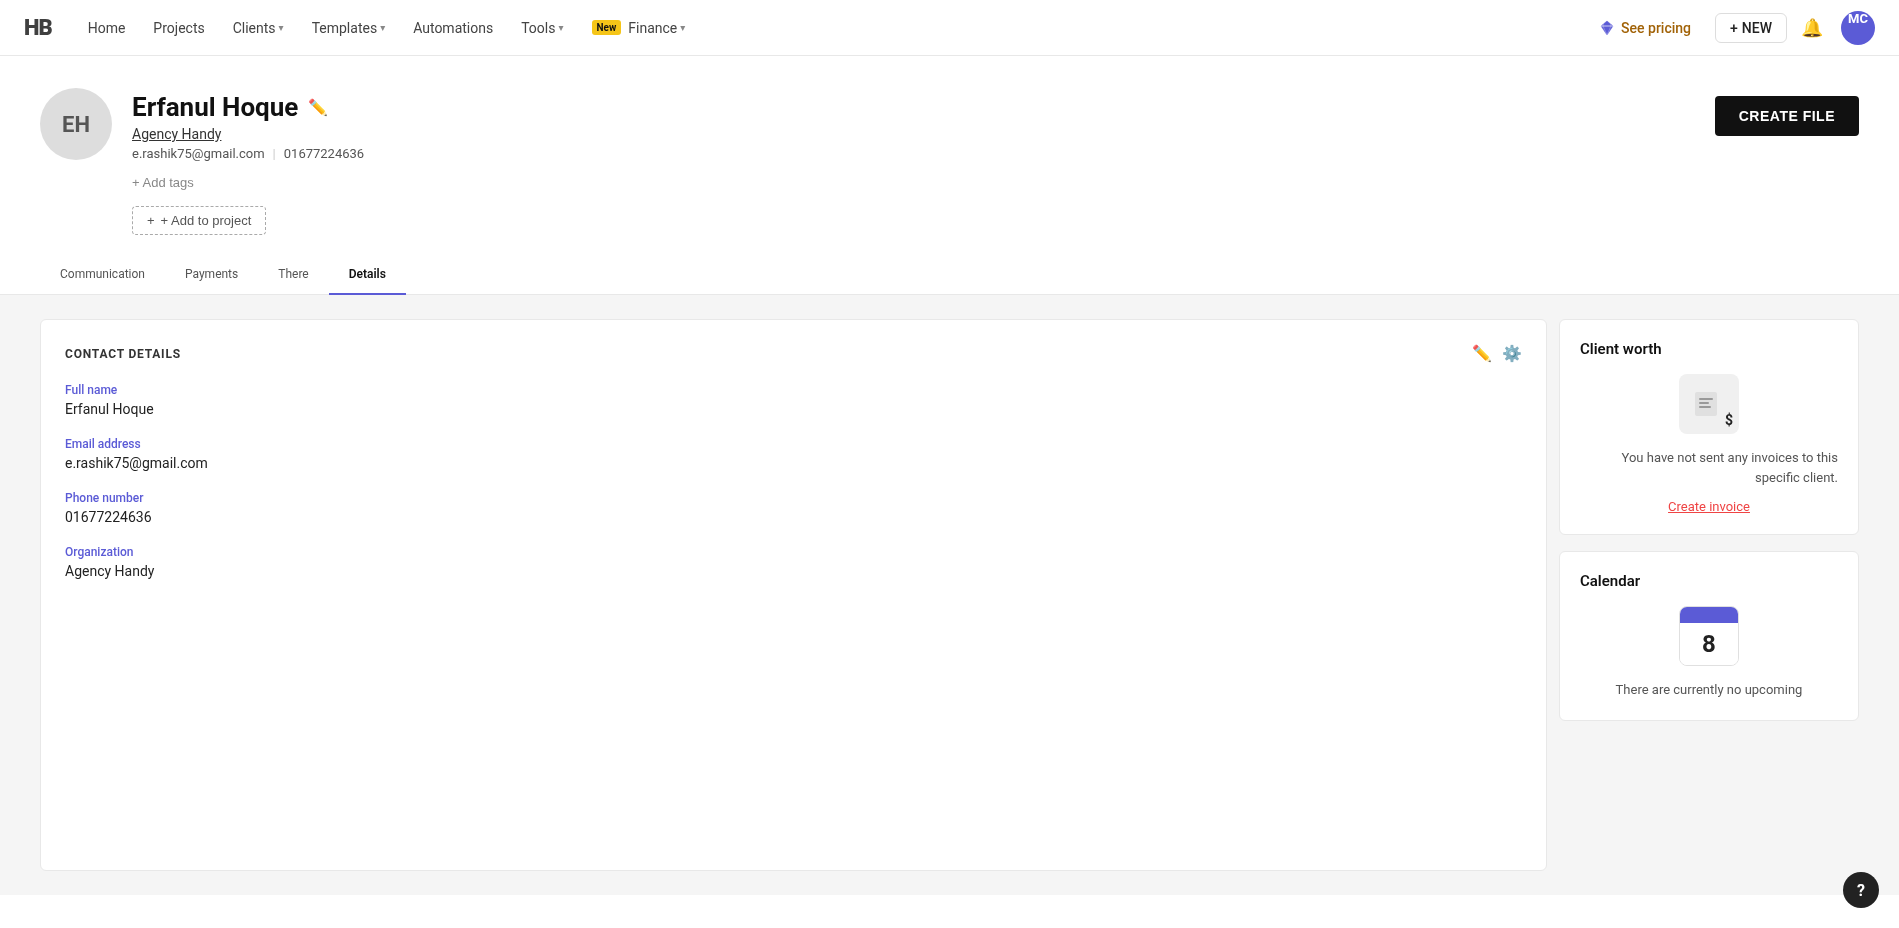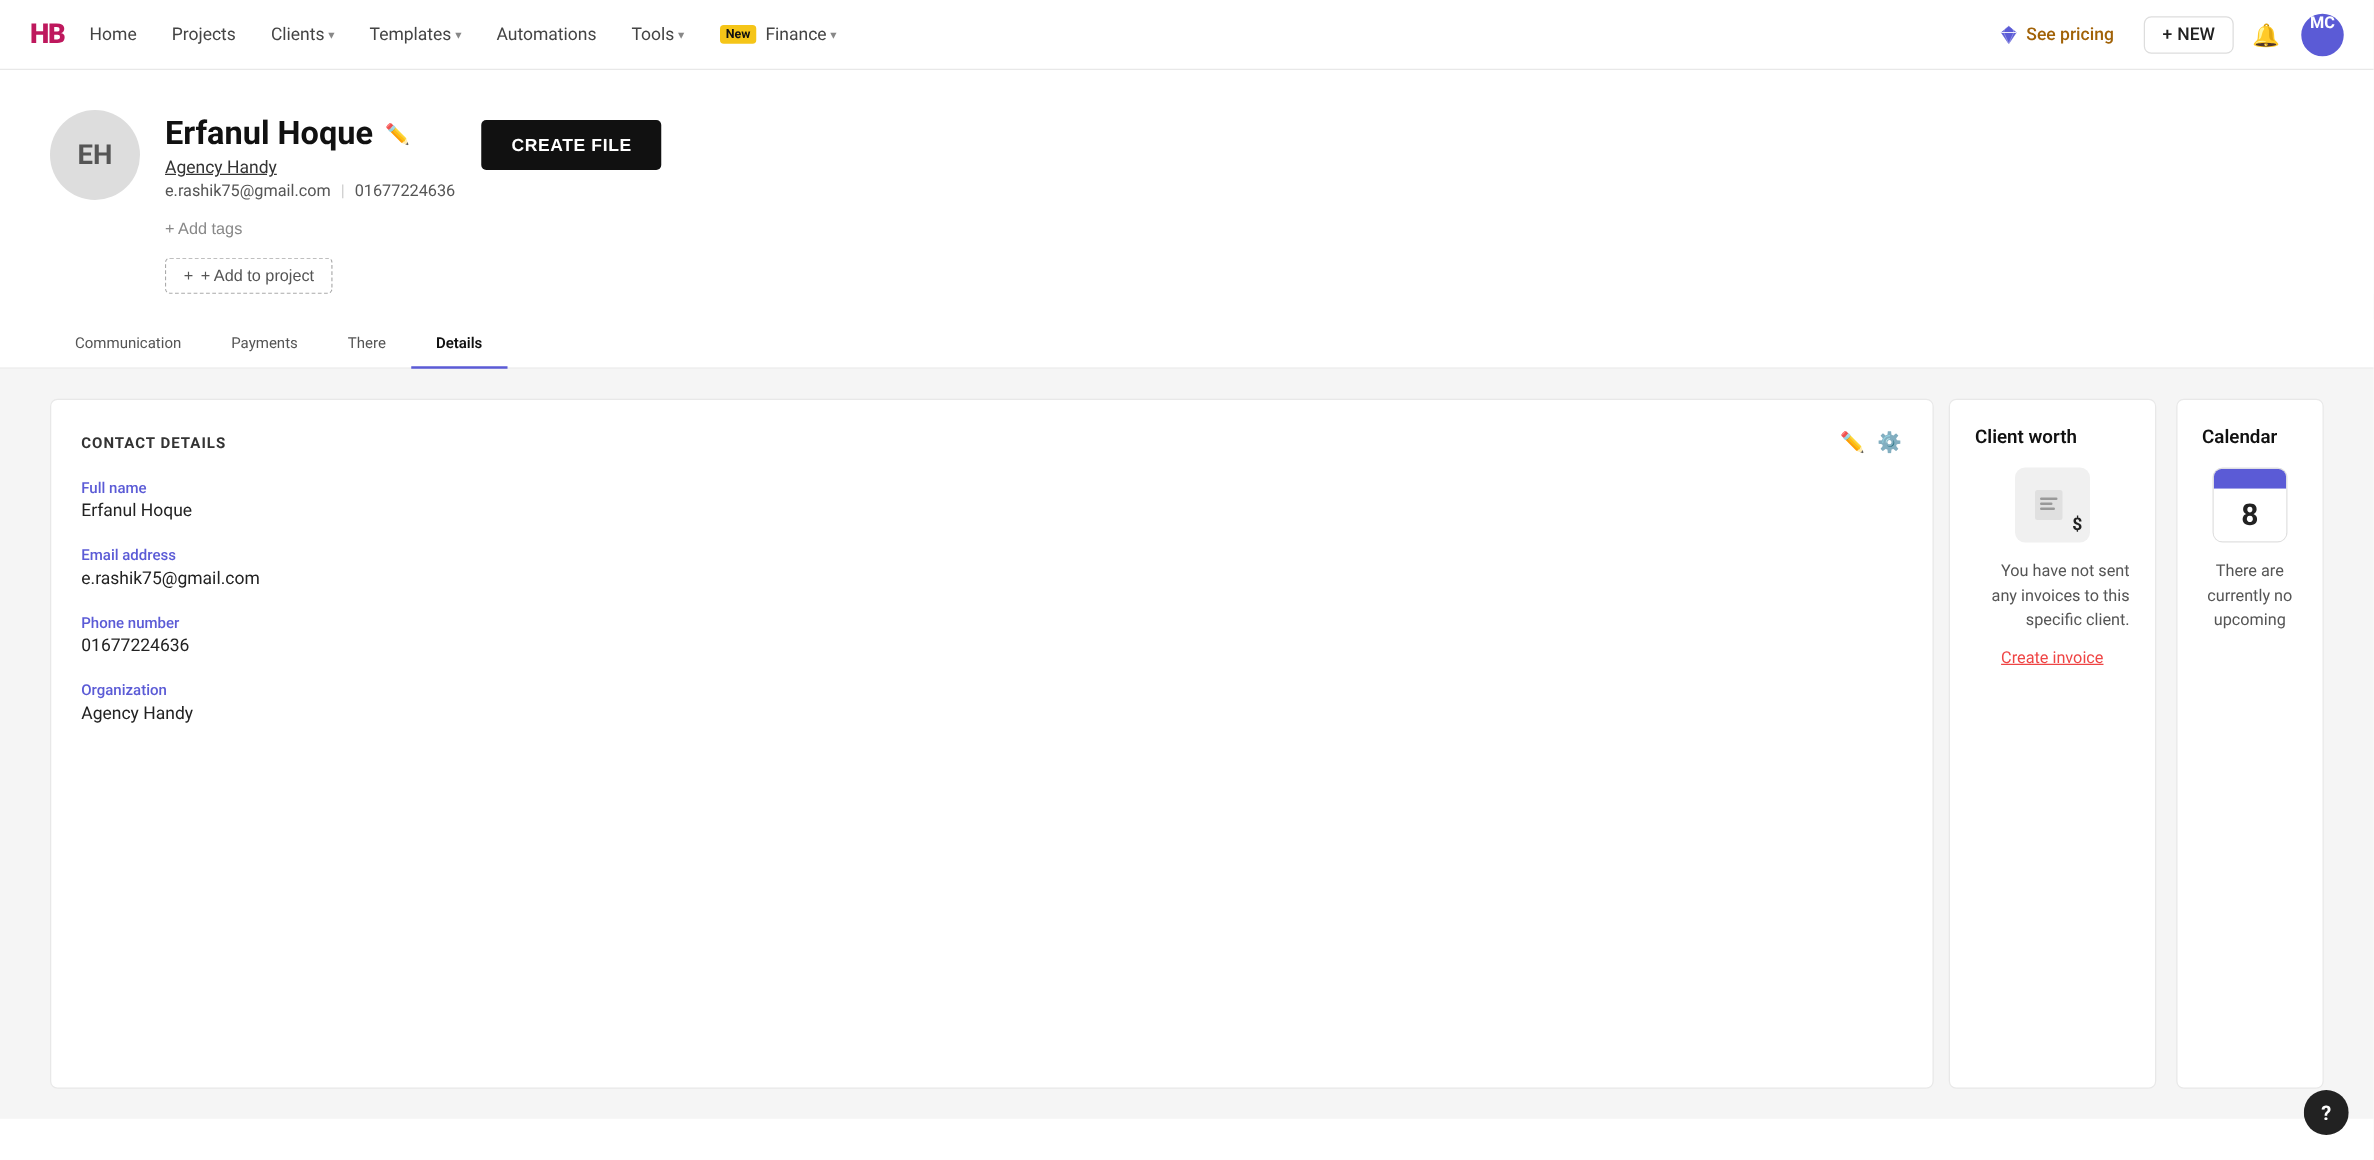--- a/index.html
+++ b/index.html
@@ -14,22 +14,22 @@
       padding: 0 24px;
       height: 56px;
       gap: 4px;
       position: sticky;
       top: 0;
       z-index: 100;
     }
     .nav-logo {
       font-weight: 900;
       font-size: 22px;
-      color: #be185d;
-      margin-right: 4px;
+      color: #404040;
+      margin-right: 20px;
       letter-spacing: -1px;
       text-align: right;
     }
     .nav-item {
       padding: 6px 12px;
       color: #444;
       cursor: pointer;
       border-radius: 4px;
       white-space: nowrap;
       display: flex;
@@ -97,21 +97,21 @@
       background: #fff;
       min-height: calc(100vh - 56px);
     }
 
     
     .profile-header {
       padding: 32px 40px 0 40px;
       background: #fff;
       display: flex;
       align-items: flex-start;
-      justify-content: flex-start;
+      justify-content: space-between;
       gap: 21px;
     }
     .profile-left { display: flex; align-items: flex-start; gap: 20px; }
     .profile-avatar {
       width: 72px; height: 72px;
       background: #ddd;
       border-radius: 50%;
       display: flex; align-items: center; justify-content: center;
       font-size: 22px;
       font-weight: 700;
@@ -254,21 +254,21 @@
     }
     .contact-field-value {
       font-size: 14px;
       color: #222;
     }
 
     
     .right-sidebar {
       width: 300px;
       display: flex;
-      flex-direction: row;
+      flex-direction: column;
       gap: 16px;
     }
     .sidebar-card {
       background: #fff;
       border-radius: 6px;
       border: 1px solid #e8e8e8;
       padding: 20px;
     }
     .sidebar-card-title {
       font-size: 15px;

